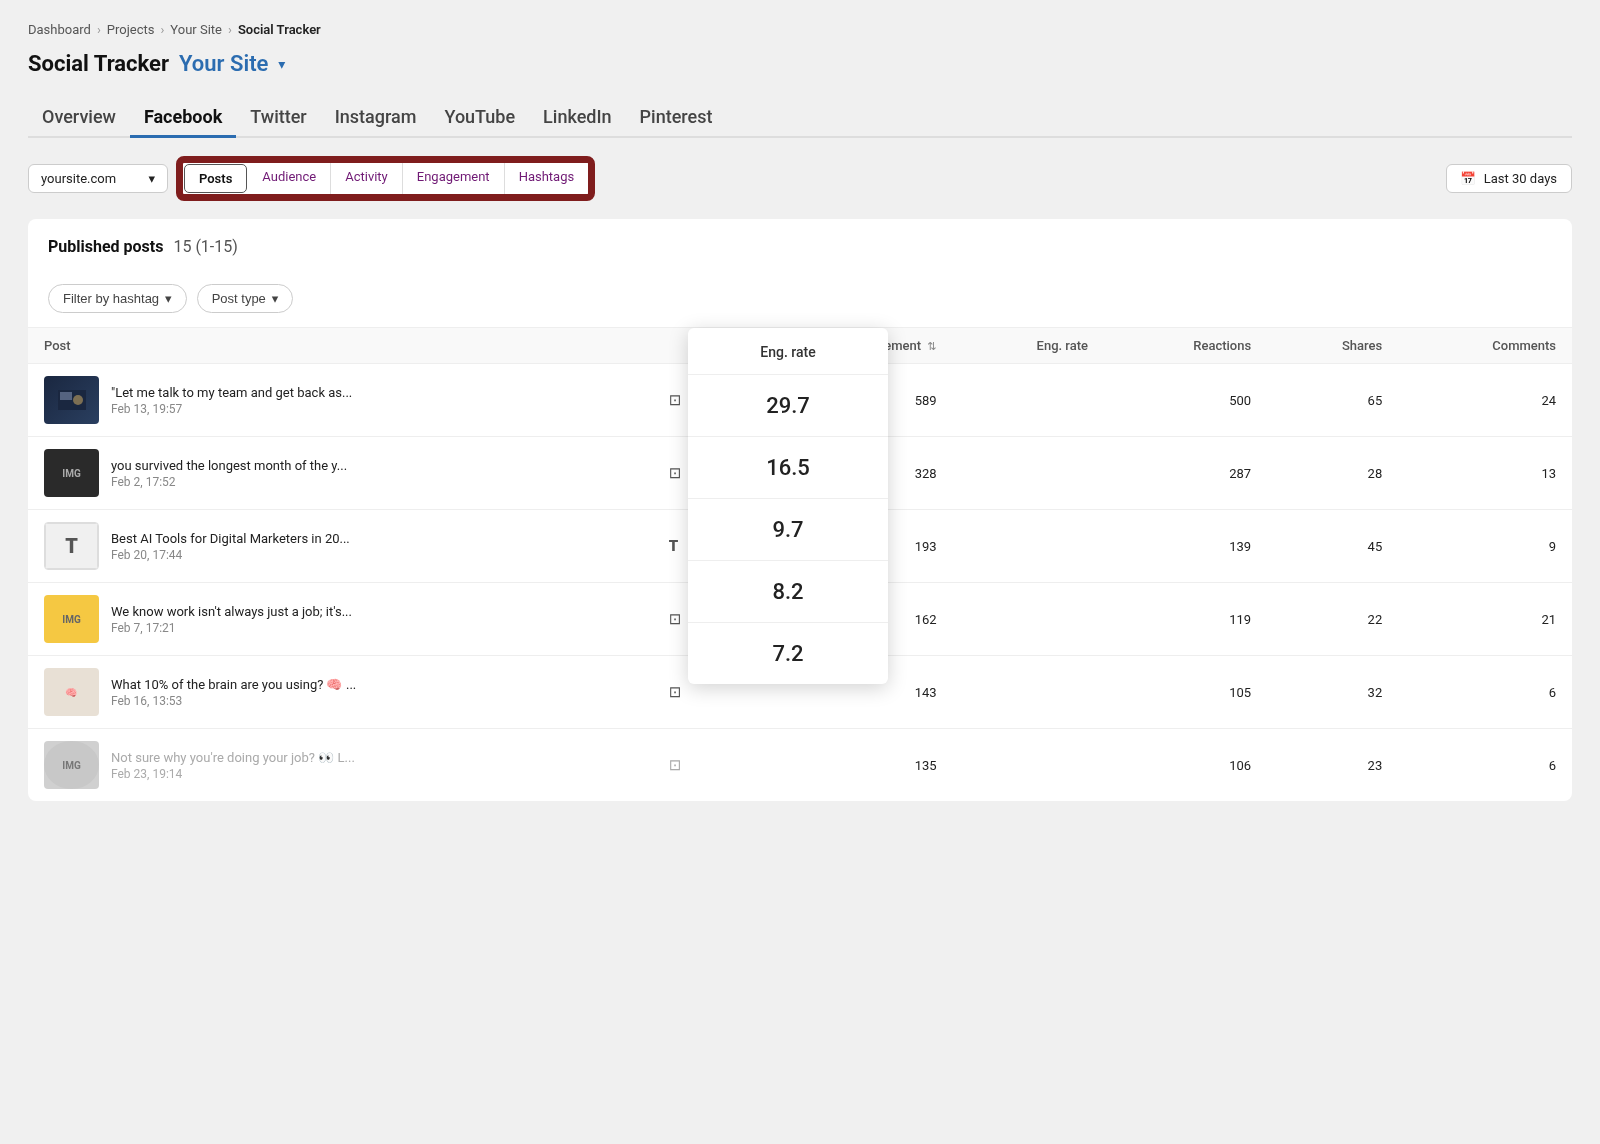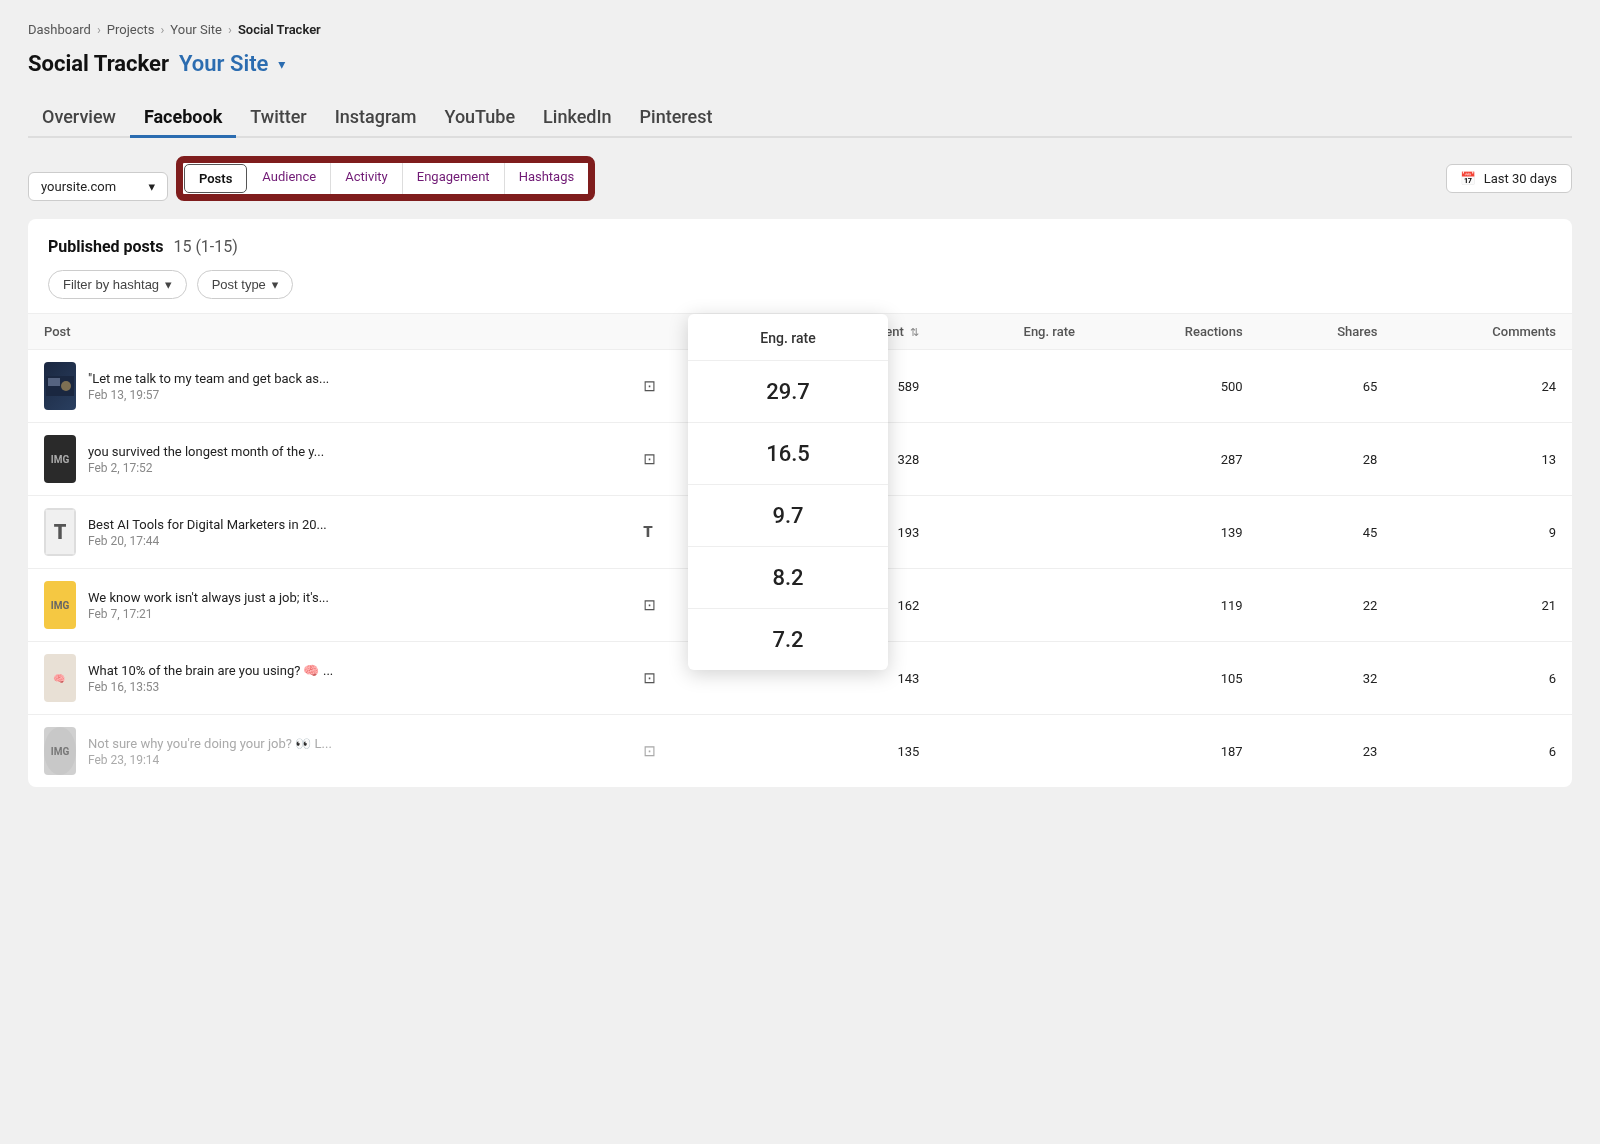--- a/index.html
+++ b/index.html
@@ -68,21 +68,21 @@
     }
     
     .controls-row {
       display: flex;
       align-items: center;
       justify-content: space-between;
       margin-bottom: 18px;
     }
     .controls-left {
       display: flex;
-      align-items: flex-end;
+      align-items: center;
       gap: 8px;
     }
     .site-select {
       display: flex;
       align-items: center;
       gap: 6px;
       background: #fff;
       border: 1px solid #ccc;
       border-radius: 6px;
       padding: 6px 12px;
@@ -139,21 +139,21 @@
       border-bottom: 1px solid #eee;
     }
     .panel-title {
       font-size: 16px;
       font-weight: 700;
       color: #111;
     }
     .panel-filters {
       display: flex;
       gap: 10px;
-      margin-top: 14px;
+      margin-top: 28px;
     }
     .filter-btn {
       display: flex;
       align-items: center;
       gap: 6px;
       background: #fff;
       border: 1px solid #ccc;
       border-radius: 20px;
       padding: 6px 14px;
       font-size: 13px;
@@ -184,21 +184,21 @@
       vertical-align: middle;
     }
     .posts-table td.right { text-align: right; }
     .posts-table tr:last-child td { border-bottom: none; }
     .post-cell {
       display: flex;
       align-items: center;
       gap: 12px;
     }
     .post-thumb {
-      width: 32px;
+      width: 55px;
       height: 48px;
       border-radius: 4px;
       background: #ccc;
       flex-shrink: 0;
       overflow: hidden;
       display: flex;
       align-items: center;
       justify-content: center;
       font-size: 18px;
       font-weight: 700;
@@ -474,21 +474,21 @@
             <div class="post-title muted">Not sure why you're doing your job? 👀 L...</div>
             <div class="post-date muted">Feb 23, 19:14</div>
           </div>
         </div>
       </td>
       <td>
         <span class="post-type-icon muted">⊡</span>
       </td>
       <td class="right muted">135</td>
       <td class="right muted"></td>
-      <td class="right muted">187</td>
+      <td class="right muted">106</td>
       <td class="right muted">23</td>
       <td class="right muted">6</td>
     </tr>
           </tbody>
       </table>
 
       <div class="eng-rate-overlay">
         <div class="eng-rate-header">Eng. rate</div>
         <div class="eng-rate-row">29.7</div>
         <div class="eng-rate-row">16.5</div>

